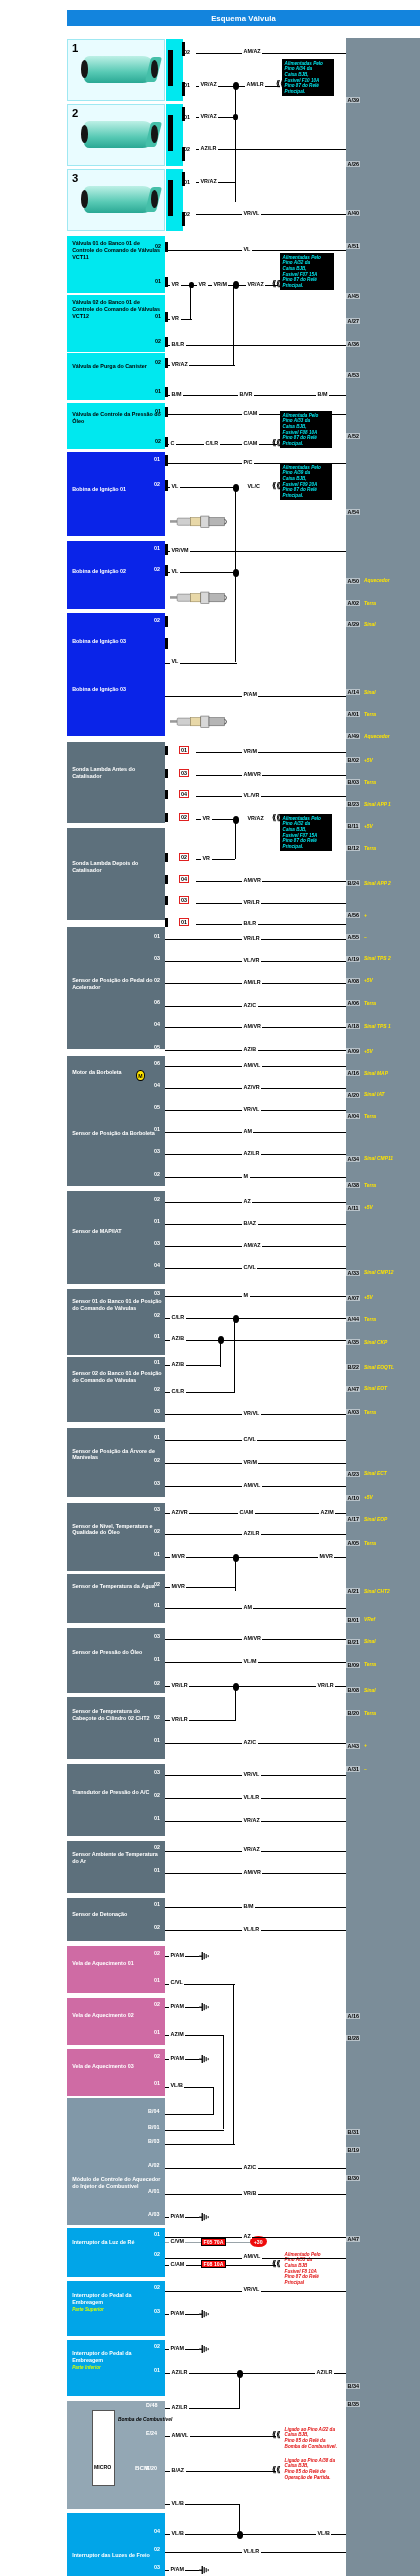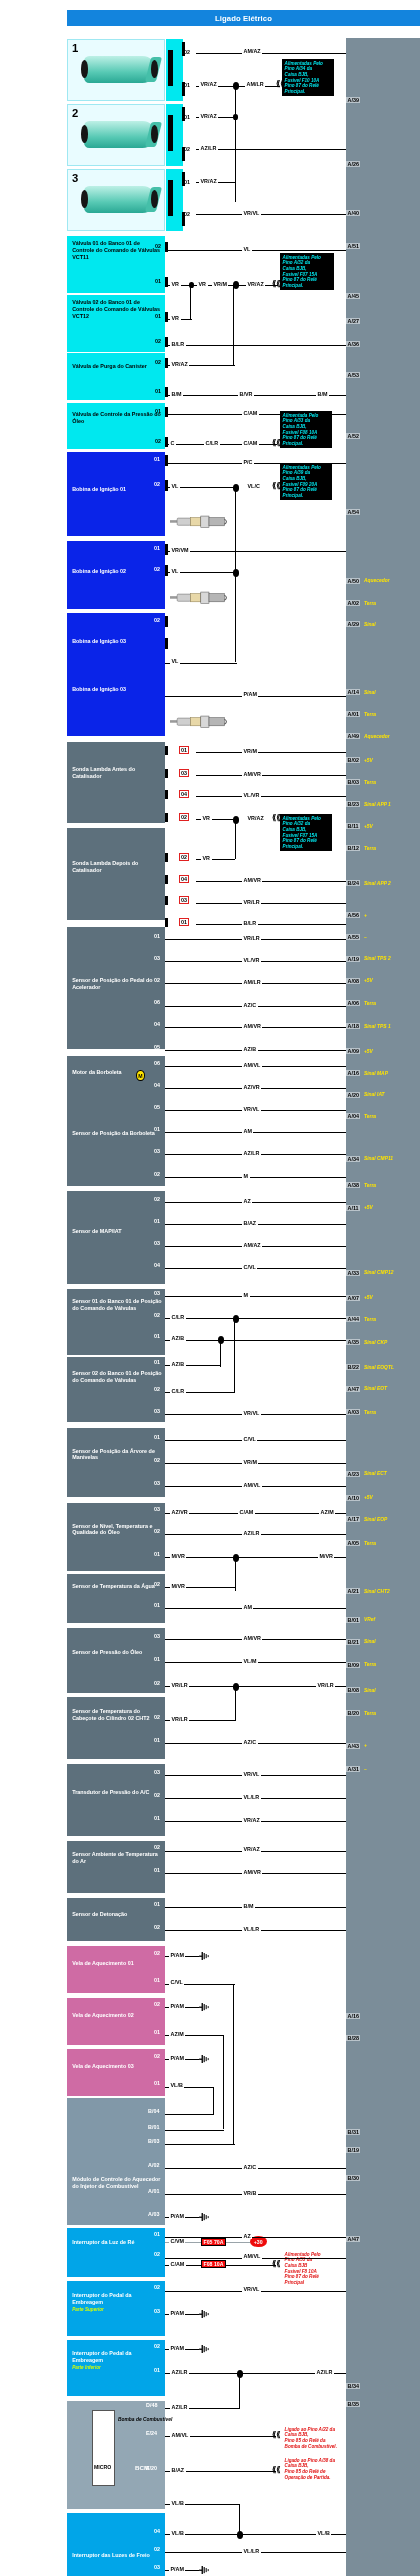--- a/index.html
+++ b/index.html
@@ -88,21 +88,21 @@
   
   .plug{ position:absolute; width:59px; height:13.4px; }
 </style>
 </head>
 <body>
 
 <div id="sheet">
 
   <div class="pcm-col" id="pcmcol" style="height:3601px;"></div>
 
-  <div class="title-bar">Ligado Elétrico</div>
+  <div class="title-bar">Esquema Válvula</div>
 
   <div class="inj" style="top:39px;">
     <div class="num">1</div>
     <div class="body"></div>
       <div class="oring" style="left:13.4px;top:20px;"></div>
       <div class="oring" style="left:83px;top:20px;"></div>
   </div>
   <div class="injcon" style="top:39px;">
     <div class="blk2" style="top:11.3px;height:36px;"></div>
   </div>

